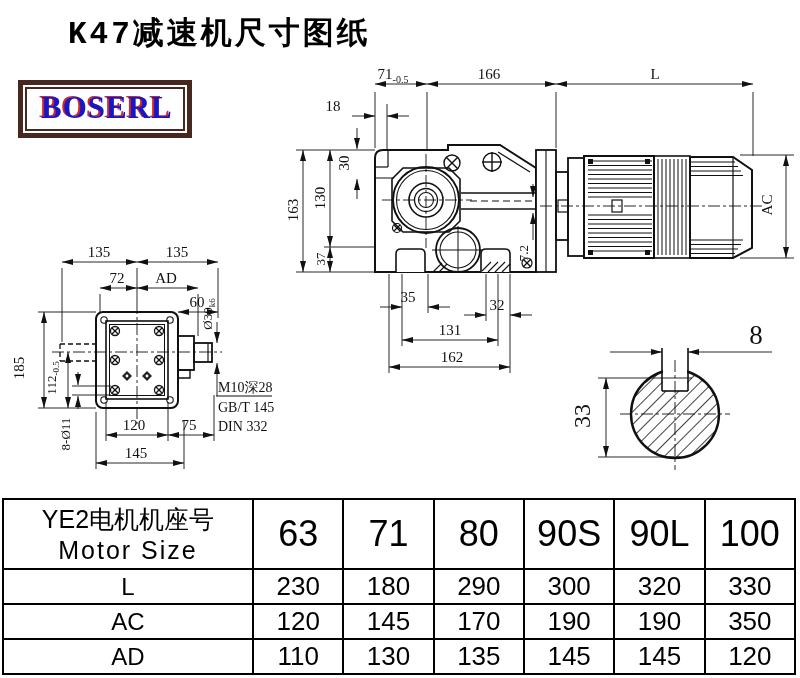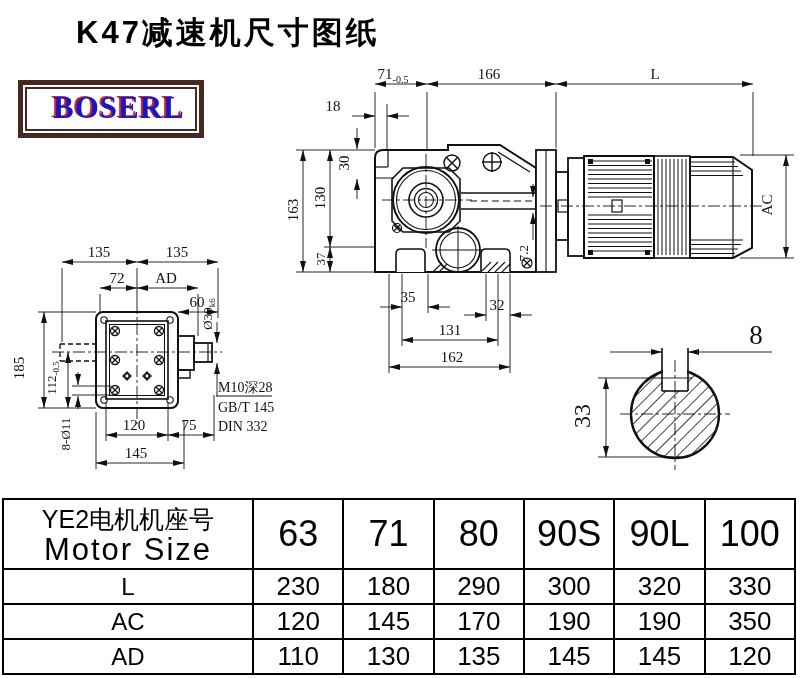--- a/index.html
+++ b/index.html
@@ -1,39 +1,39 @@
 <!DOCTYPE html>
 <html><head>
 <meta charset="utf-8">
 <style>
   html,body{margin:0;padding:0;}
   body{width:800px;height:678px;position:relative;background:#fff;overflow:hidden;
        font-family:"Liberation Sans",sans-serif;}
-  .title{position:absolute;left:68px;top:12px;font-family:Liberation Sans, sans-serif;
-         font-weight:700;font-size:31px;color:#000;letter-spacing:3px;white-space:nowrap;margin-left:8px;}
+  .title{position:absolute;left:68px;top:12px;font-family:Liberation Mono, monospace;
+         font-weight:700;font-size:31px;color:#000;letter-spacing:3px;white-space:nowrap;}
   .logo{position:absolute;left:18px;top:80px;border:5px solid #46281e;background:#fff;padding:2px;}
-  .logo-inner{border:2px solid #46281e;padding:1px 10px 3px 26px;}
+  .logo-inner{border:2px solid #46281e;padding:1px 10px 3px 14px;}
   .logo-text{font-family:"Liberation Serif",serif;font-weight:700;font-size:31px;
              color:#1717c8;text-shadow:-2px -1px 0 #cc2a2a;letter-spacing:1px;}
   svg{position:absolute;left:0;top:0;}
   svg text{fill:#111;}
   .dim{font-family:"Liberation Serif",serif;font-size:15px;}
   .dimS{font-family:"Liberation Serif",serif;font-size:13px;}
   .tol{font-size:10px;}
   .fit{font-size:9px;}
   .note{font-family:"Liberation Serif",serif;font-size:14px;}
   .big8{font-family:"Liberation Serif",serif;font-size:27px;}
   .big33{font-family:"Liberation Serif",serif;font-size:24px;}
   .spec-table{position:absolute;left:2px;top:498px;width:794px;border-collapse:collapse;
               table-layout:fixed;background:#fff;}
   .spec-table td{border:2.5px solid #000;text-align:center;vertical-align:middle;
                  color:#000;padding:0;}
   .spec-table .hdr-cell{height:68px;}
   .hdr-cn{font-size:25px;line-height:32px;}
-  .hdr-en{font-size:31px;letter-spacing:2px;line-height:30px;}
+  .hdr-en{font-size:25px;letter-spacing:2px;line-height:30px;}
   .col-hd{font-size:36px;}
   .row-lbl{font-size:24px;}
   .val{font-size:26px;}
   .data-row td{height:33px;}
 </style>
 </head>
 <body>
 
 <div class="title">K47减速机尺寸图纸</div>
 

